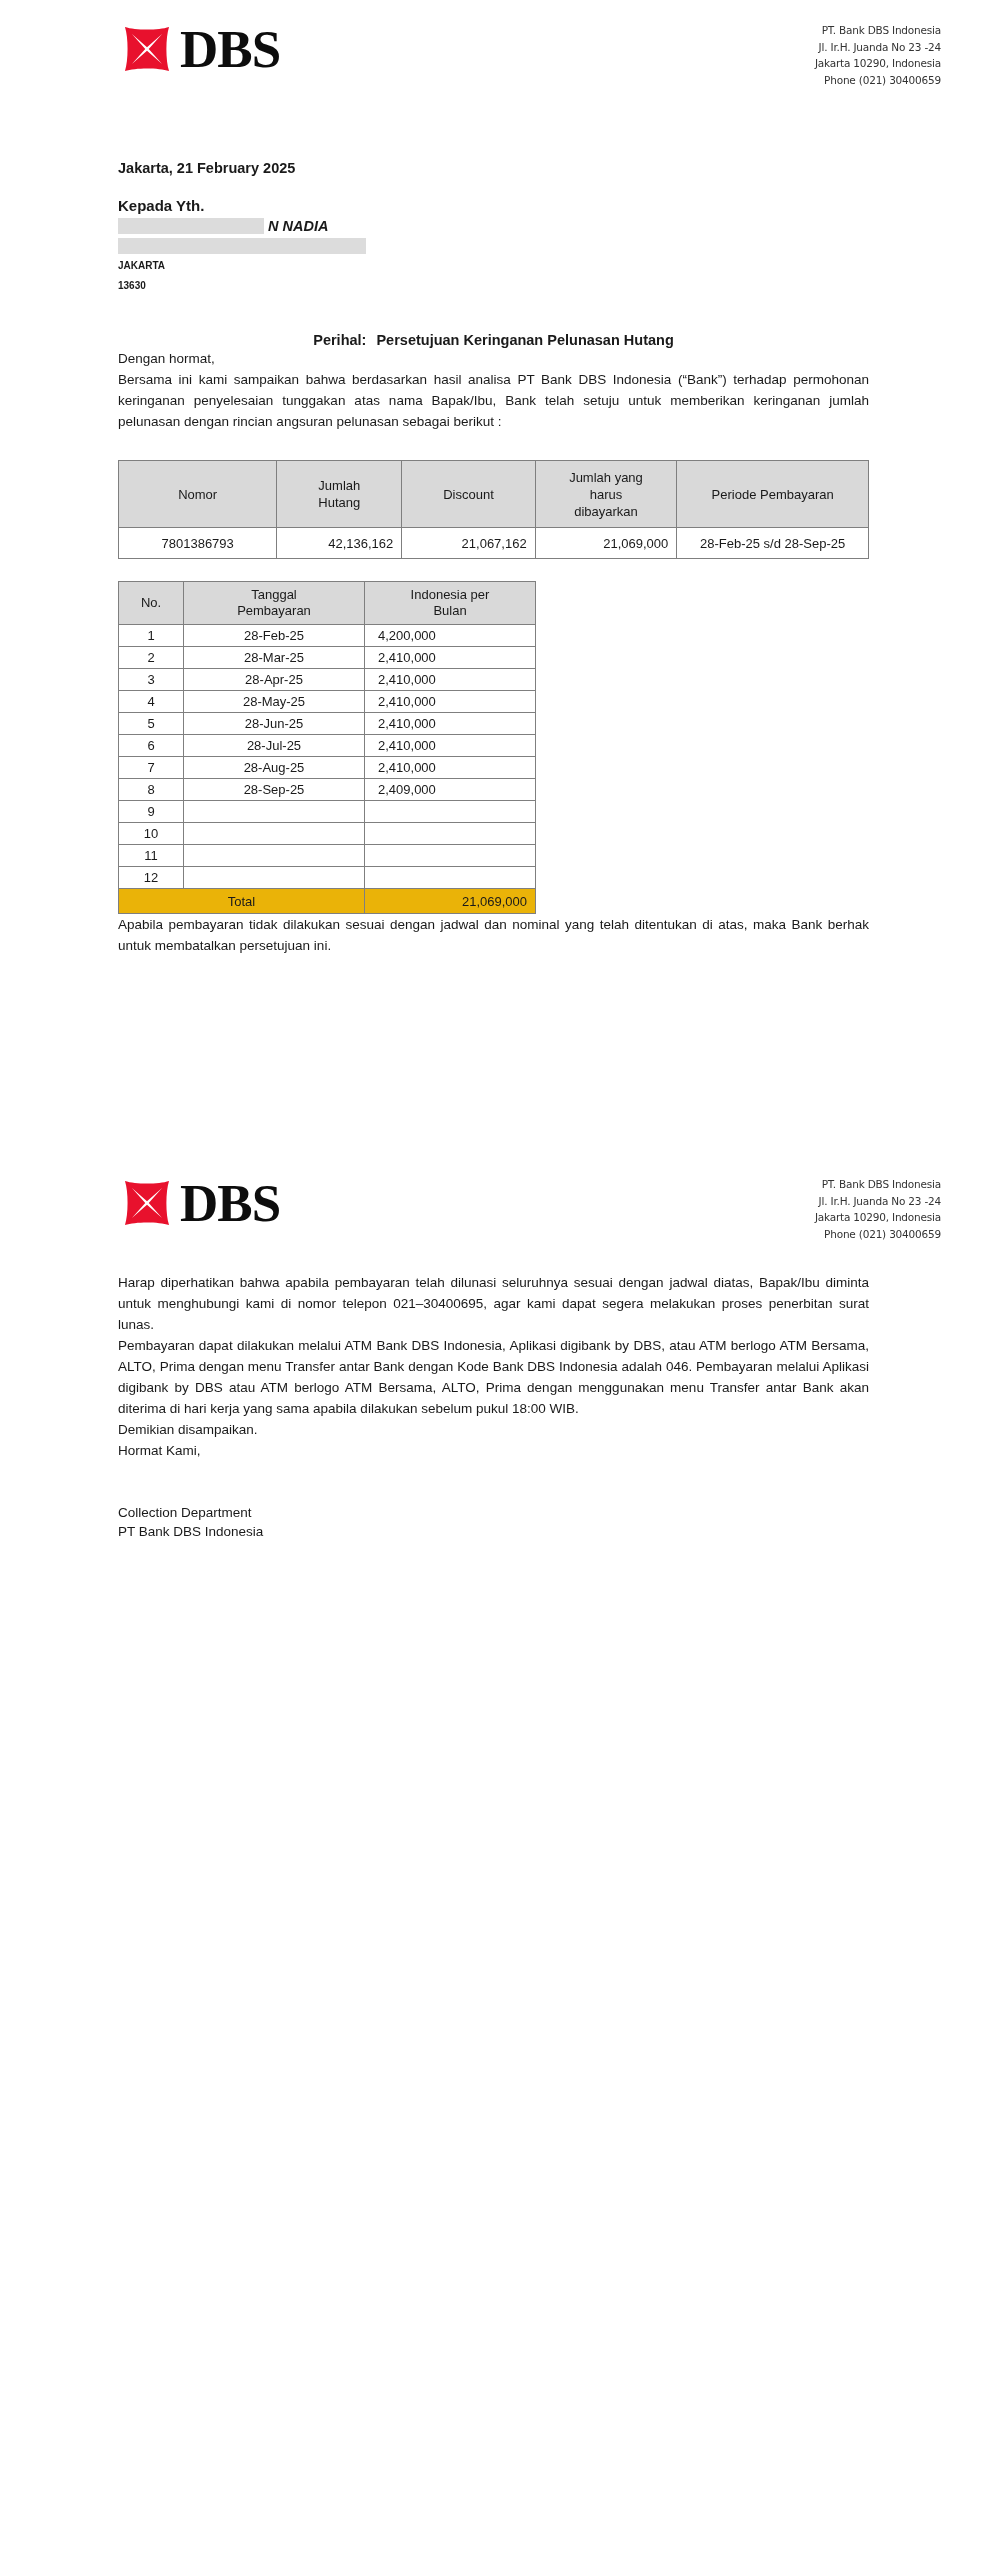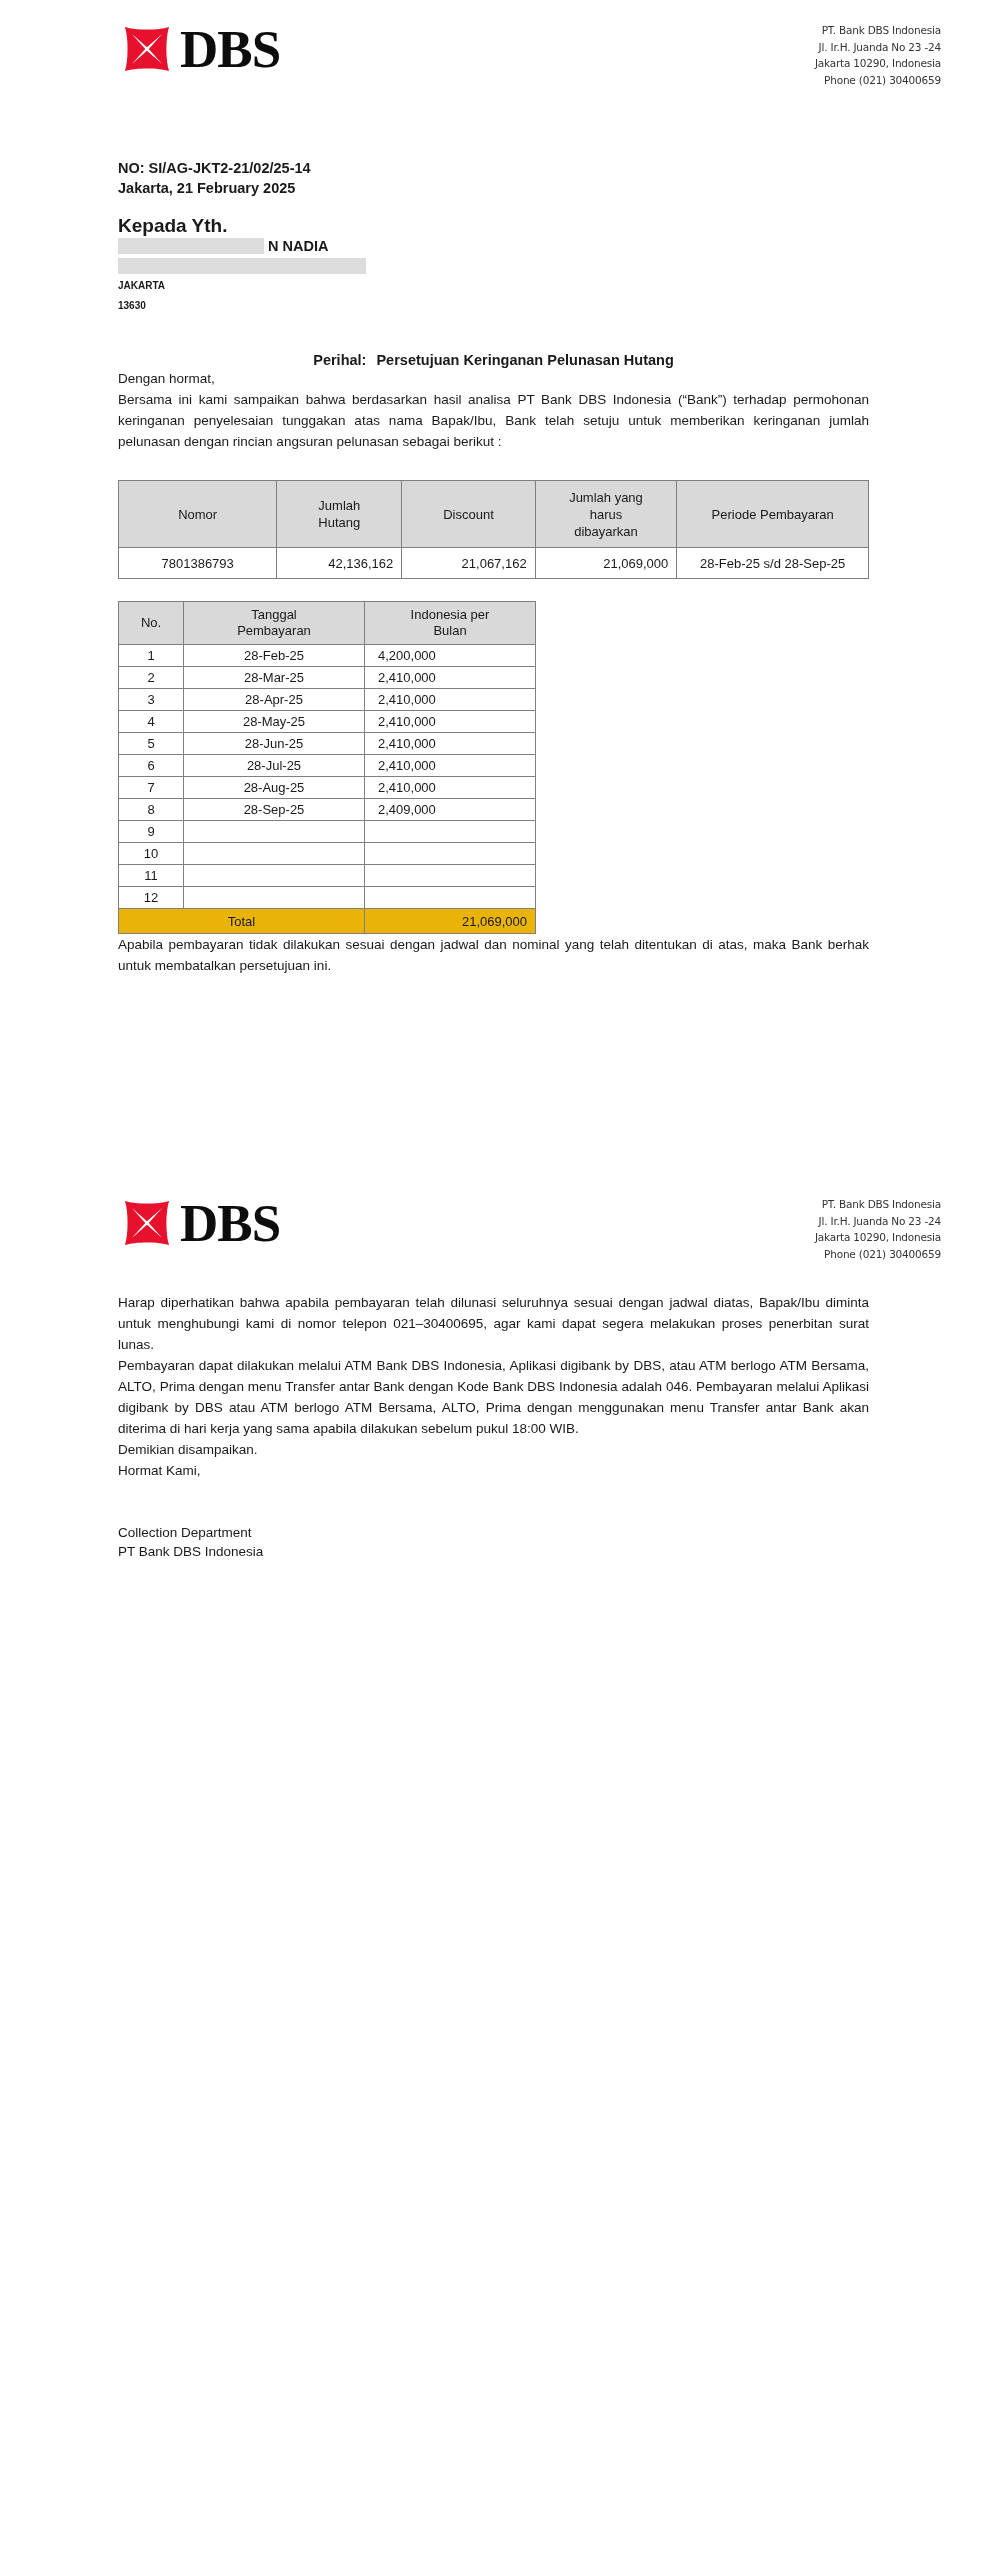--- a/index.html
+++ b/index.html
@@ -64,28 +64,29 @@
 
   .refblock {
     margin-top: 40px;
     font-size: 14.5px;
     font-weight: bold;
     line-height: 20px;
   }
   .gap-sm { height: 18px; }
 
   .kepada {
-    font-size: 19px;
+    font-size: 15px;
     font-weight: bold;
     line-height: 20px;
   }
   .redact-row {
     display: flex;
     align-items: center;
     height: 20px;
+    font-style: italic;
   }
   .redact {
     background: #dcdcdc;
     display: inline-block;
     height: 16px;
   }
   .redact.r1 { width: 146px; }
   .redact.r2 { width: 248px; }
   .name-tail {
     font-size: 14.5px;
@@ -211,21 +212,20 @@
       <div>PT. Bank DBS Indonesia</div>
       <div>Jl. Ir.H. Juanda No 23 -24</div>
       <div>Jakarta 10290, Indonesia</div>
       <div>Phone (021) 30400659</div>
     </div>
   </div>
 
   <div class="content">
 
     <div class="refblock">
-      <div>NO: SI/AG-JKT2-21/02/25-14</div>
       <div>Jakarta, 21 February 2025</div>
     </div>
 
     <div class="gap-sm"></div>
 
     <div>
       <div class="kepada">Kepada Yth.</div>
       <div class="redact-row">
         <span class="redact r1"></span>
         <span class="name-tail">N NADIA</span>

